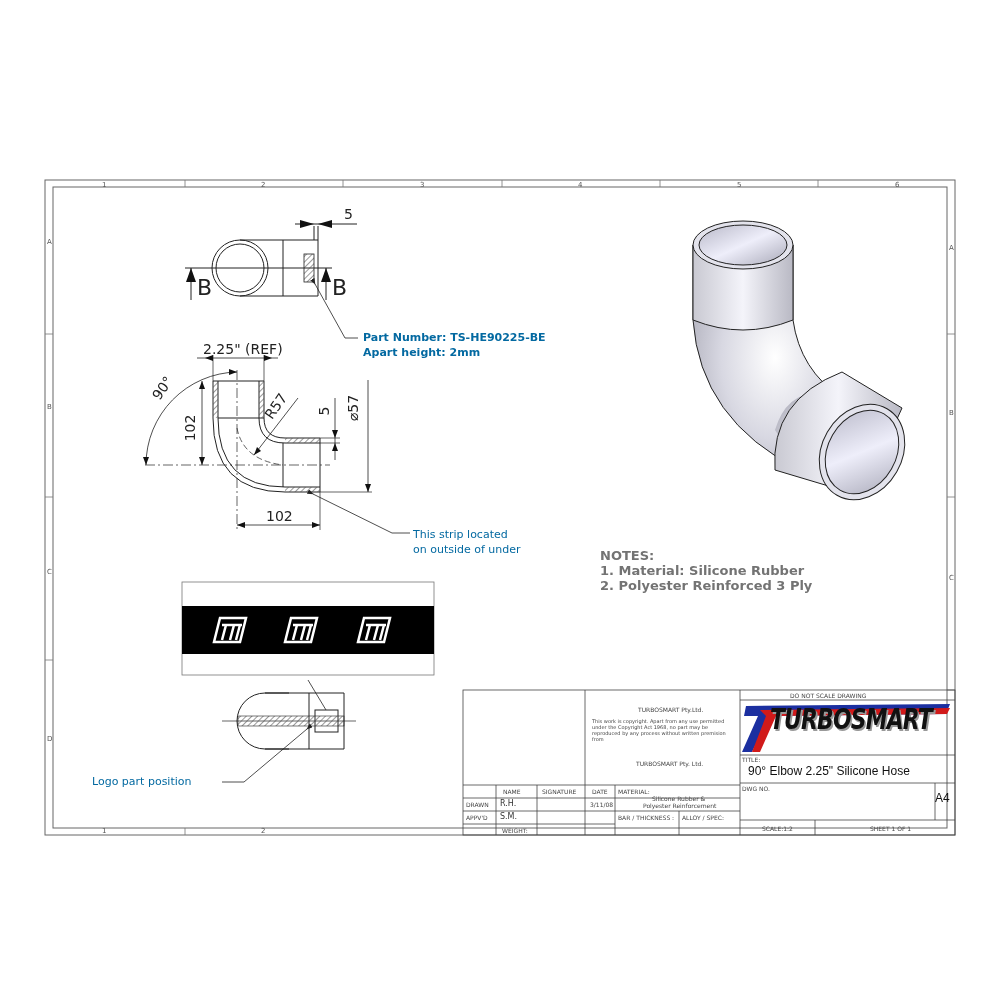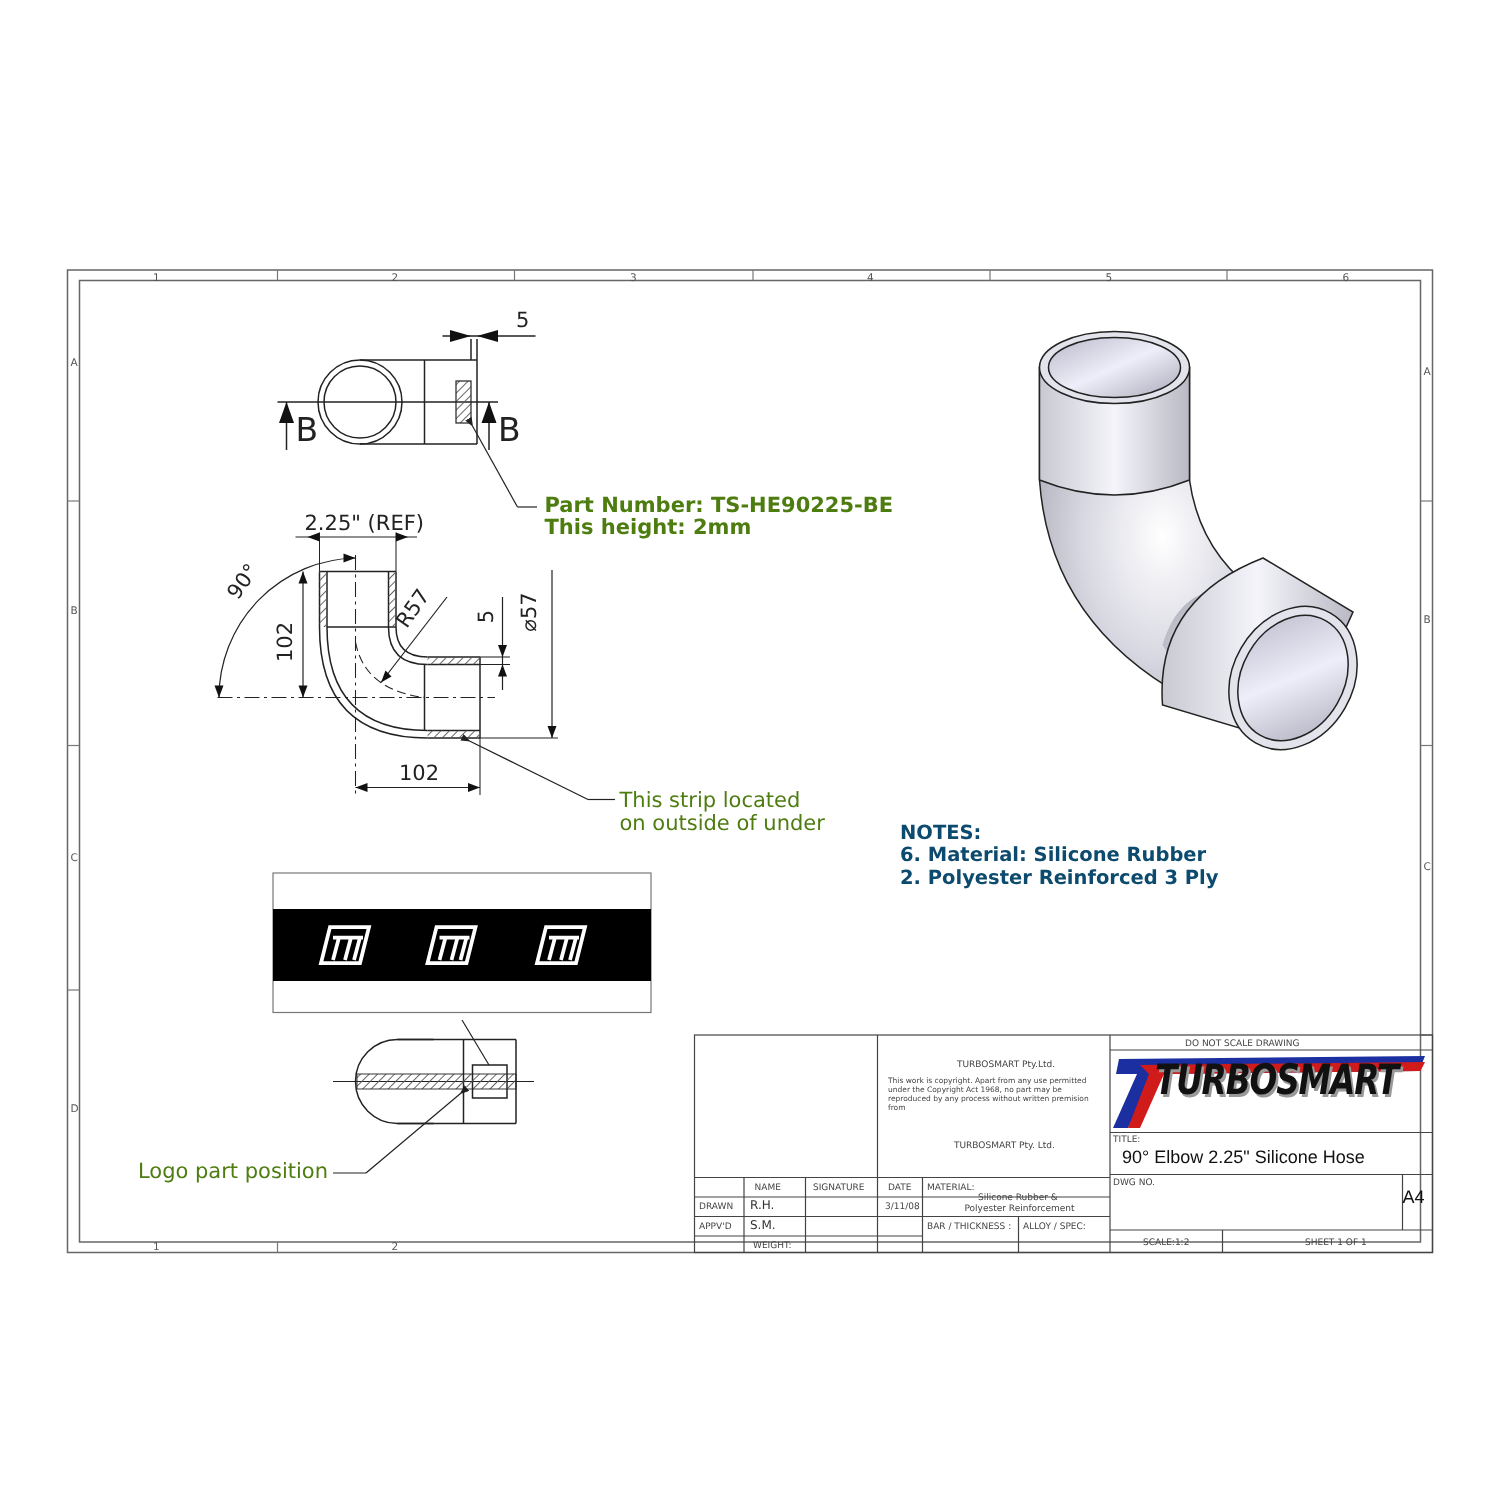--- a/index.html
+++ b/index.html
@@ -1,23 +1,23 @@
 <!DOCTYPE html>
 <html><head>
 <meta charset="utf-8">
 <style>
   html, body { margin:0; padding:0; background:#ffffff; }
   body { width:1000px; height:1000px; position:relative; overflow:hidden; font-family:"DejaVu Sans", sans-serif; color:#1a1a1a; }
   .abs { position:absolute; }
   svg.sheet { position:absolute; left:0; top:0; width:1000px; height:1000px; }
   .zone { position:absolute; font-size:7px; color:#555; font-family:"DejaVu Sans", sans-serif; }
   .dim { position:absolute; font-family:"DejaVu Sans", sans-serif; font-size:14px; color:#222; white-space:nowrap; }
-  .callout { position:absolute; font-family:"DejaVu Sans", sans-serif; font-size:14px; color:#4d7c0f; line-height:15px; white-space:nowrap; }
+  .callout { position:absolute; font-family:"DejaVu Sans", sans-serif; font-size:11px; color:#0369a1; line-height:15px; white-space:nowrap; }
   .bold { font-weight:bold; }
-  .notes { position:absolute; left:600px; top:548px; font-weight:bold; font-size:13px; line-height:15px; color:#0c4a6e; white-space:nowrap; }
+  .notes { position:absolute; left:600px; top:548px; font-weight:bold; font-size:13px; line-height:15px; color:#737373; white-space:nowrap; }
   .tb-small { position:absolute; font-size:6px; color:#444; white-space:nowrap; font-family:"DejaVu Sans", sans-serif; }
   .tb-mid { position:absolute; font-size:8px; color:#333; white-space:nowrap; font-family:"DejaVu Sans", sans-serif; }
   .copy { position:absolute; left:592px; top:718px; width:140px; font-size:5px; line-height:6px; color:#444; }
   .logo-text { position:absolute; left:770px; top:703px; font-family:"DejaVu Sans", sans-serif; font-weight:bold; font-style:italic; font-size:28px; letter-spacing:-1px; color:#111; text-shadow:2px 2px 0 #999; transform:scaleX(0.78); transform-origin:left; }
   .title-text { position:absolute; left:748px; top:764px; font-size:12px; color:#111; white-space:nowrap; font-family:"Liberation Sans", sans-serif; }
   .a4 { position:absolute; left:935px; top:791px; font-size:12px; color:#111; font-family:"Liberation Sans", sans-serif; }
 </style>
 </head>
 <body>
 
@@ -226,21 +226,21 @@
 <span class="zone" style="left:949px;top:244px;">A</span>
 <span class="zone" style="left:949px;top:409px;">B</span>
 <span class="zone" style="left:949px;top:574px;">C</span>
 
 <span class="dim" style="left:344px;top:206px;">5</span>
 <span class="dim" style="left:197px;top:275px;font-size:22px;">B</span>
 <span class="dim" style="left:332px;top:275px;font-size:22px;">B</span>
 
 <div class="callout bold" style="left:363px;top:330px;">
   <div>Part Number: TS-HE90225-BE</div>
-  <div>This height: 2mm</div>
+  <div>Apart height: 2mm</div>
 </div>
 
 <span class="dim" style="left:203px;top:341px;">2.25" (REF)</span>
 <span class="dim" style="left:150px;top:380px;transform:rotate(-55deg);">90°</span>
 <span class="dim" style="left:177px;top:420px;transform:rotate(-90deg);">102</span>
 <span class="dim" style="left:262px;top:398px;transform:rotate(-55deg);">R57</span>
 <span class="dim" style="left:320px;top:403px;transform:rotate(-90deg);">5</span>
 <span class="dim" style="left:340px;top:400px;transform:rotate(-90deg);">⌀57</span>
 <span class="dim" style="left:266px;top:508px;">102</span>
 
@@ -261,21 +261,21 @@
   <svg class="abs" style="left:174px;top:10px;" width="36" height="28" viewBox="0 0 36 28">
     <path d="M8,2 L34,2 L28,26 L2,26 Z" fill="none" stroke="#fff" stroke-width="2.5"></path>
     <path d="M10,9 L30,9 M14,9 L10,24 M22,9 L18,24 M28,9 L24,24" stroke="#fff" stroke-width="2.5"></path>
   </svg>
 </div>
 
 <span class="callout" style="left:92px;top:774px;">Logo part position</span>
 
 <div class="notes">
   <div>NOTES:</div>
-  <div>6. Material: Silicone Rubber</div>
+  <div>1. Material: Silicone Rubber</div>
   <div>2. Polyester Reinforced 3 Ply</div>
 </div>
 
 <span class="tb-small" style="left:790px;top:692px;">DO NOT SCALE DRAWING</span>
 <span class="tb-small" style="left:638px;top:706px;">TURBOSMART Pty.Ltd.</span>
 <div class="copy">This work is copyright. Apart from any use permitted under the Copyright Act 1968, no part may be reproduced by any process without written premision from</div>
 <span class="tb-small" style="left:636px;top:760px;">TURBOSMART Pty. Ltd.</span>
 <span class="logo-text">TURBOSMART</span>
 <span class="tb-small" style="left:742px;top:756px;">TITLE:</span>
 <span class="title-text">90° Elbow 2.25" Silicone Hose</span>

